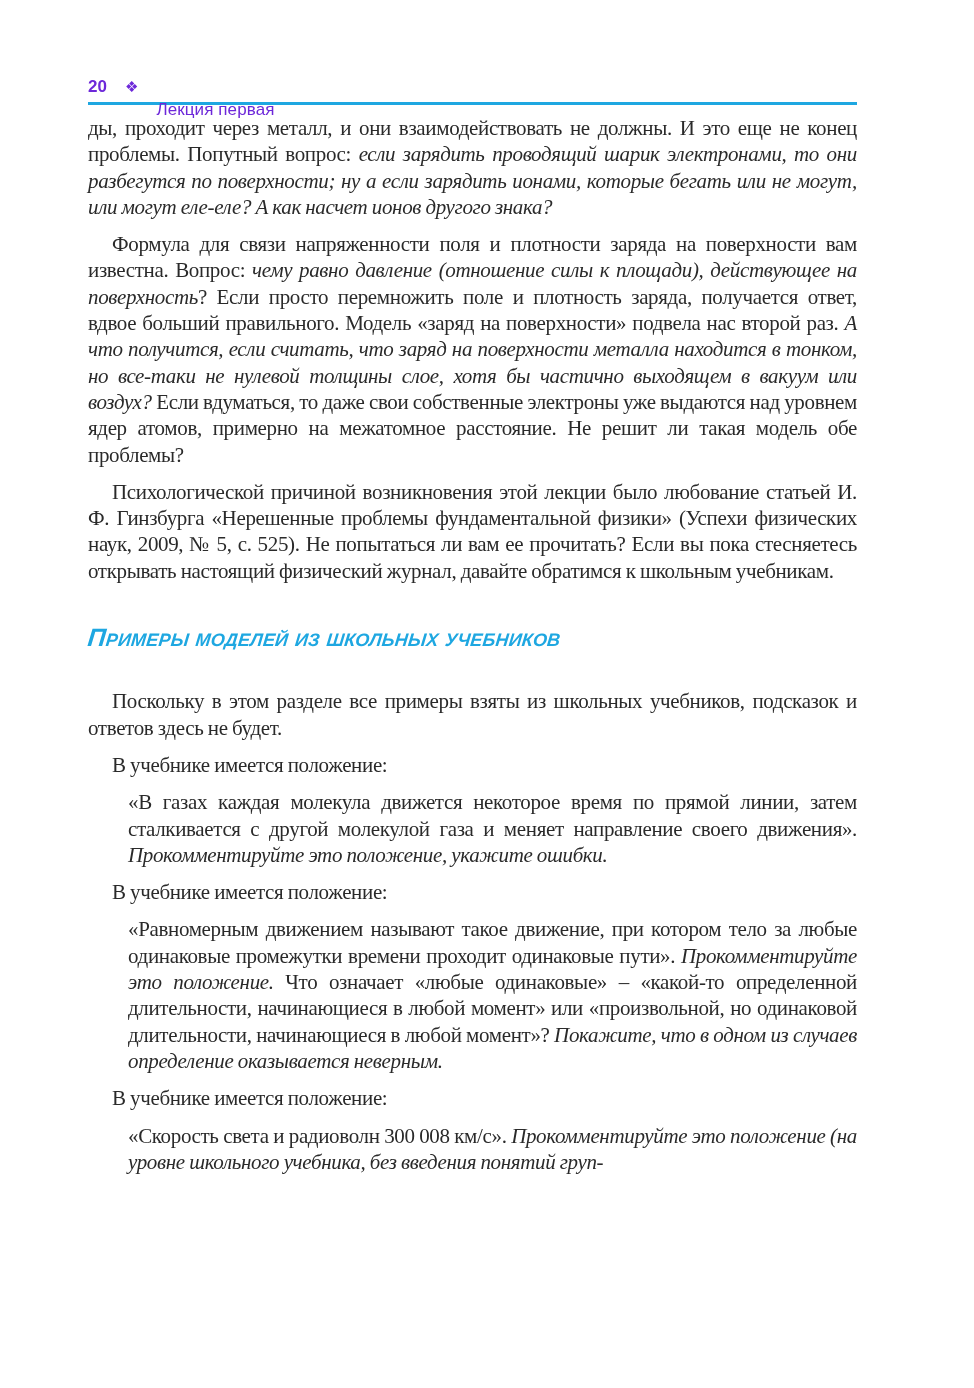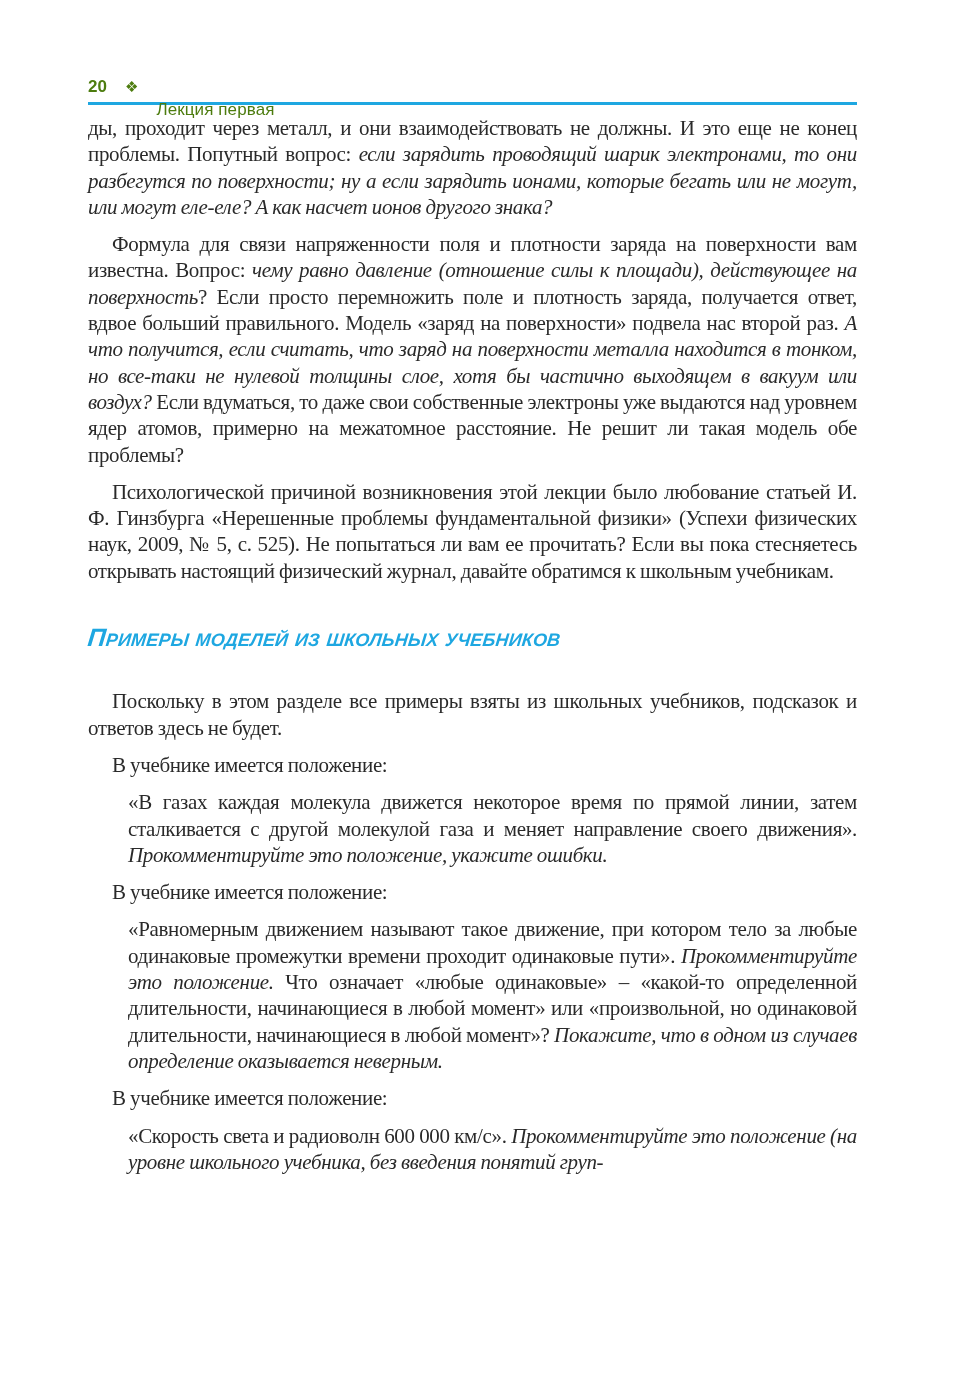--- a/index.html
+++ b/index.html
@@ -7,21 +7,21 @@
       width: 974px; height: 1388px; position: relative; overflow: hidden;
       font-family: "Liberation Serif", "DejaVu Serif", serif;
       color: #2a2a2a;
     }
     .page {
       position: absolute; left: 88px; top: 74px; width: 769px;
     }
     .running-head {
       display: flex; align-items: center;
       font-family: "Liberation Sans", "DejaVu Sans", sans-serif;
-      font-size: 17px; color: #4d7c0f; height: 26px;
+      font-size: 17px; color: #6d28d9; height: 26px;
       border-bottom: 3px solid #1ea7e1;
       padding-bottom: 2px;
     }
     .page-number { font-weight: bold; margin-right: 18px; }
     .ornament { font-size: 15px; margin-right: 18px; }
     .chapter-title { letter-spacing: 0.1px; margin-top: 46px; }
 
     .body-text {
       font-size: 21px; line-height: 26.3px; text-align: justify;
       letter-spacing: -0.35px; word-spacing: -0.5px;
@@ -69,16 +69,16 @@
 
     <p class="indent">Поскольку в этом разделе все примеры взяты из школьных учебников, подсказок и ответов здесь не будет.</p>
 
     <p class="indent gap">В учебнике имеется положение:</p>
     <p class="quote gap"><span>«В газах каждая молекула движется некоторое время по прямой линии, затем сталкивается с другой молекулой газа и меняет направление своего движения». </span><em>Прокомментируйте это положение, укажите ошибки.</em></p>
 
     <p class="indent gap">В учебнике имеется положение:</p>
     <p class="quote gap"><span>«Равномерным движением называют такое движение, при котором тело за любые одинаковые промежутки времени проходит одинаковые пути». </span><em>Прокомментируйте это положение.</em><span> Что означает «любые одинаковые» – «какой-то определенной длительности, начинающиеся в любой момент» или «произвольной, но одинаковой длительности, начинающиеся в любой момент»? </span><em>Покажите, что в одном из случаев определение оказывается неверным.</em></p>
 
     <p class="indent gap">В учебнике имеется положение:</p>
-    <p class="quote gap"><span>«Скорость света и радиоволн 600 000 км/с». </span><em>Прокомментируйте это положение (на уровне школьного учебника, без введения понятий груп-</em></p>
+    <p class="quote gap"><span>«Скорость света и радиоволн 300 008 км/с». </span><em>Прокомментируйте это положение (на уровне школьного учебника, без введения понятий груп-</em></p>
 
   </div>
 </div>
 
 </body></html>

